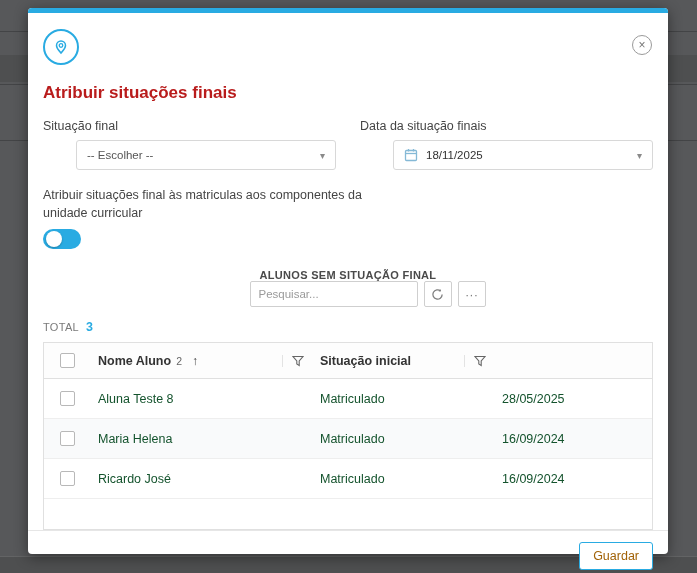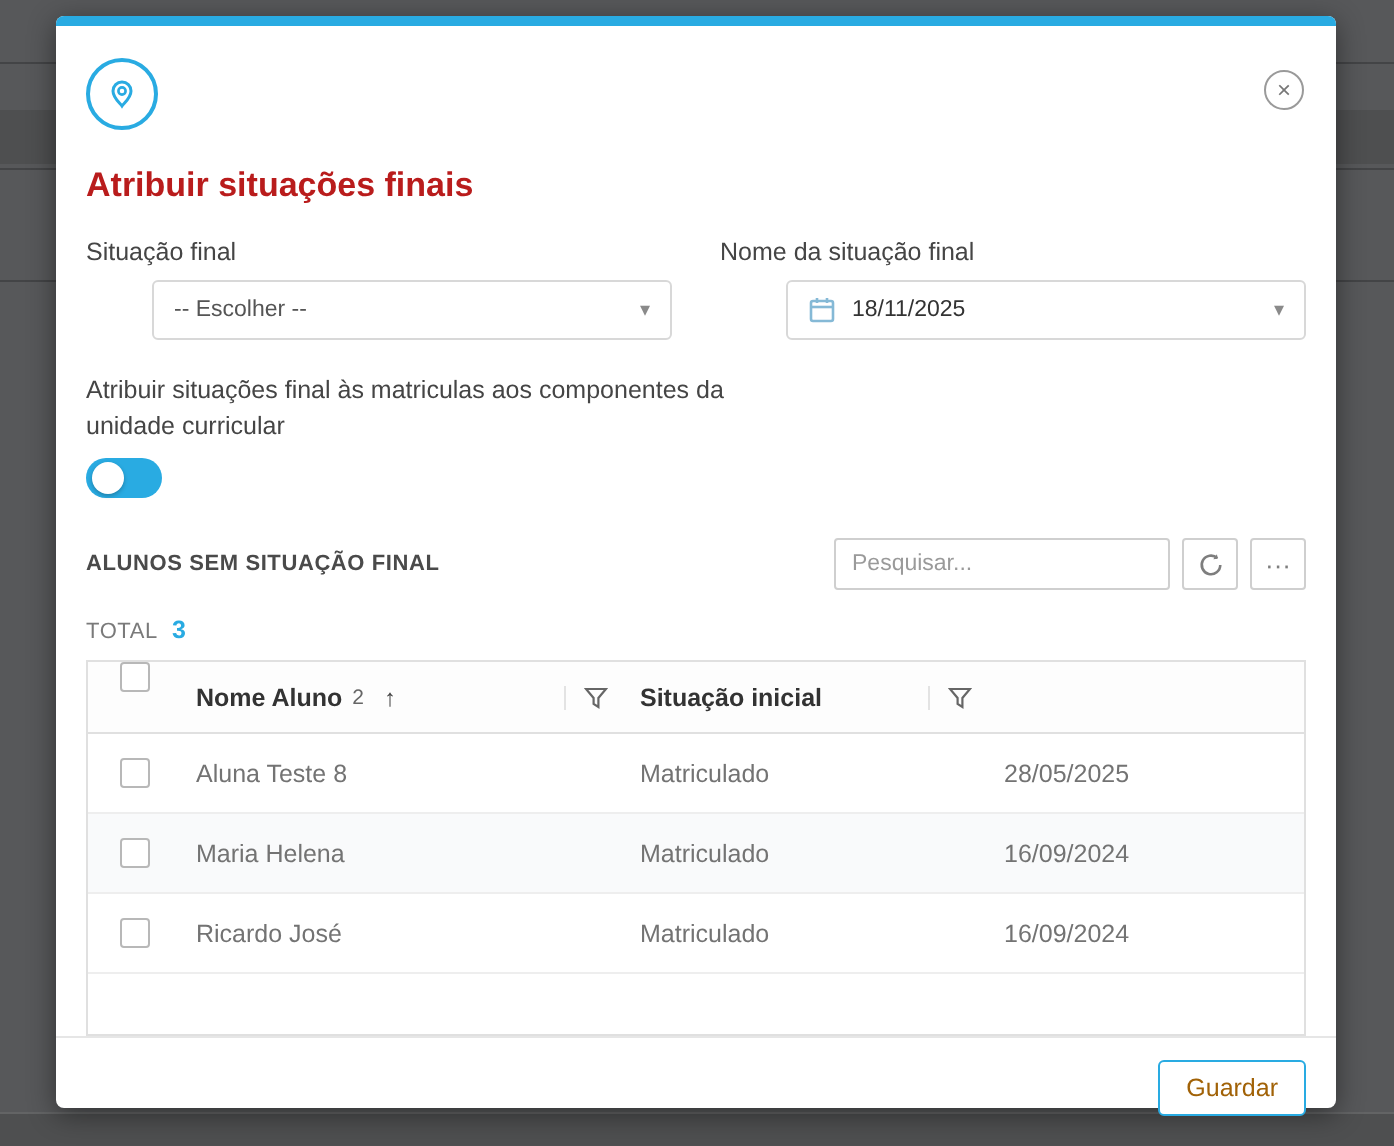--- a/index.html
+++ b/index.html
@@ -52,46 +52,46 @@
   .toggle-text { margin-top:16px; max-width:348px; font-size:12.5px; color:#454545; line-height:1.45; }
   .toggle {
     margin-top:7px; width:38px; height:20px; border-radius:10px; background:#29abe2;
     position:relative; cursor:pointer;
   }
   .toggle .knob {
     position:absolute; top:2px; left:3px; width:16px; height:16px;
     border-radius:50%; background:#fff; box-shadow:0 1px 2px rgba(0,0,0,.25);
   }
 
-  .list-head { margin-top:20px; display:flex; align-items:center; justify-content:space-between; }
+  .list-head { margin-top:20px; display:flex; align-items:center; justify-content:space-between;flex-direction:column; }
   .list-title { font-size:11px; font-weight:700; color:#4a4a4a; letter-spacing:.3px; }
   .list-controls { display:flex; align-items:flex-start; gap:6px;padding-left:39px; }
   .search-input {
     width:168px; height:26px; border:1px solid #cfcfcf; border-radius:2px;
     padding:0 8px; font-size:11.5px; color:#444; font-family:"Liberation Sans", sans-serif;
   }
   .search-input::placeholder { color:#9a9a9a; }
   .icon-btn {
     height:26px; min-width:28px; border:1px solid #cfcfcf; border-radius:2px; background:#fff;
     display:flex; align-items:center; justify-content:center; color:#7e7e7e; cursor:pointer;
     font-size:13px;
   }
 
   .total-row { margin-top:13px; display:flex; align-items:baseline; gap:7px; }
   .total-label { font-size:11px; color:#7a7a7a; letter-spacing:.3px; }
   .total-value { font-size:12.5px; color:#29abe2; font-weight:700; }
 
   .table { margin-top:8px; border:1px solid #e0e0e0; height:188px; overflow:hidden; background:#fff; }
   .t-head {
-    display:flex; height:36px; border-bottom:1px solid #e0e0e0;
+    display:flex; align-items:center; height:36px; border-bottom:1px solid #e0e0e0;
     font-size:12.5px; font-weight:700; color:#333; background:#fdfdfd;
   }
   .t-row {
     display:flex; align-items:center; height:40px; border-bottom:1px solid #eeeeee;
-    font-size:12.5px; color:#737373;
+    font-size:12.5px; color:#14532d;
   }
   .t-row:nth-child(odd) { background:#f9fafb; }
   .col-check { width:46px; display:flex; justify-content:center; }
   .col-nome  { width:222px; display:flex; align-items:center; padding:0 8px; }
   .col-sit   { width:182px; display:flex; align-items:center; padding:0 8px; }
   .col-data  { flex:1; display:flex; align-items:center; padding:0 8px; }
   .checkbox { width:15px; height:15px; border:1px solid #b8b8b8; border-radius:2px; background:#fff; }
   .ord-badge { font-size:10.5px; color:#666; font-weight:400; margin-left:5px; }
   .sort-arrow { margin-left:10px; font-size:12px; color:#444; }
   .funnel-wrap { margin-left:auto; padding-left:9px; border-left:1px solid #e3e3e3; display:flex; align-items:center; }
@@ -134,21 +134,21 @@
 
     <div class="form-row">
       <div class="field">
         <label>Situação final</label>
         <div class="box">
           <span class="grow">-- Escolher --</span>
           <span class="chev">▾</span>
         </div>
       </div>
       <div class="field">
-        <label>Nome da situação final</label>
+        <label>Data da situação finais</label>
         <div class="box">
           <span class="cal-icon">
             <svg width="14" height="14" viewBox="0 0 14 14" fill="none">
               <rect x="1.5" y="2.5" width="11" height="10" rx="1" stroke="#85b9d6" stroke-width="1.3"></rect>
               <line x1="1.5" y1="5.5" x2="12.5" y2="5.5" stroke="#85b9d6" stroke-width="1.3"></line>
               <line x1="4.5" y1="1" x2="4.5" y2="3.5" stroke="#85b9d6" stroke-width="1.3"></line>
               <line x1="9.5" y1="1" x2="9.5" y2="3.5" stroke="#85b9d6" stroke-width="1.3"></line>
             </svg>
           </span>
           <span class="grow date-val">18/11/2025</span>

